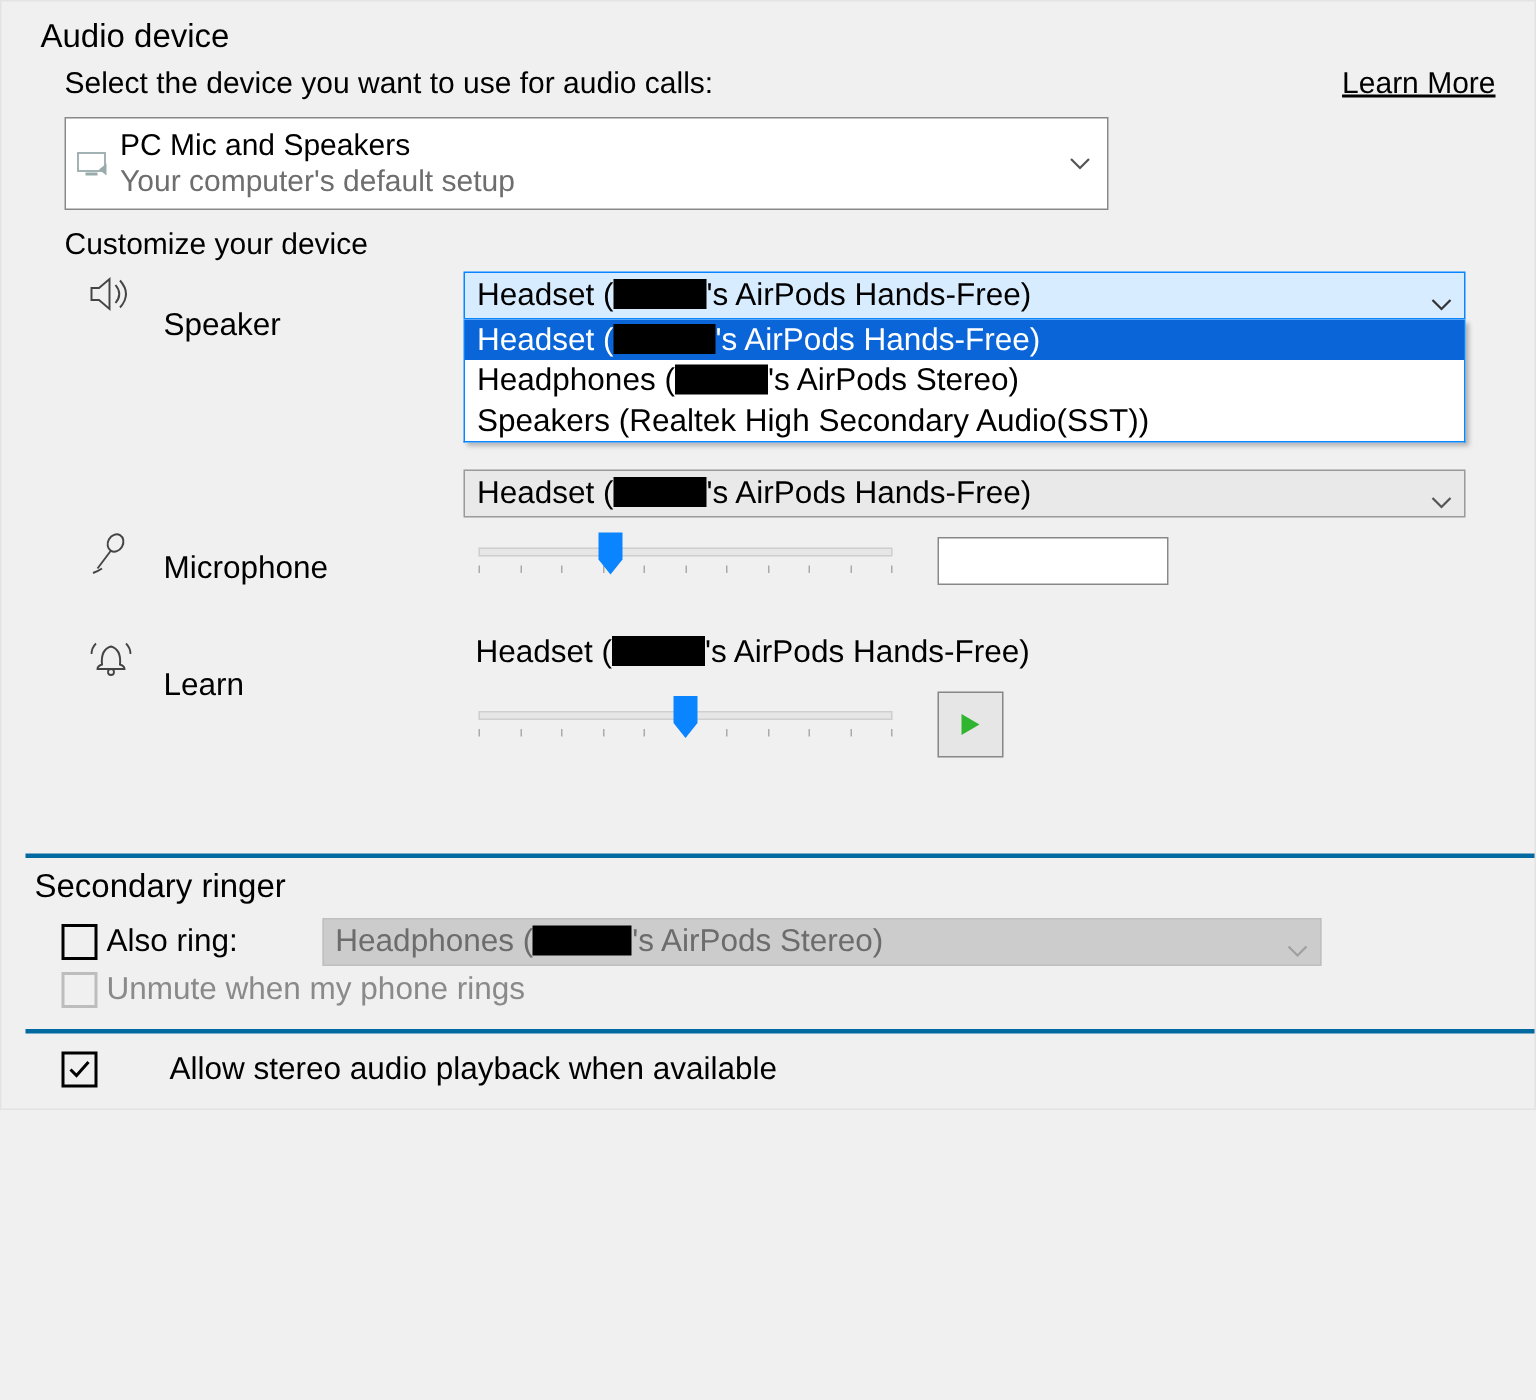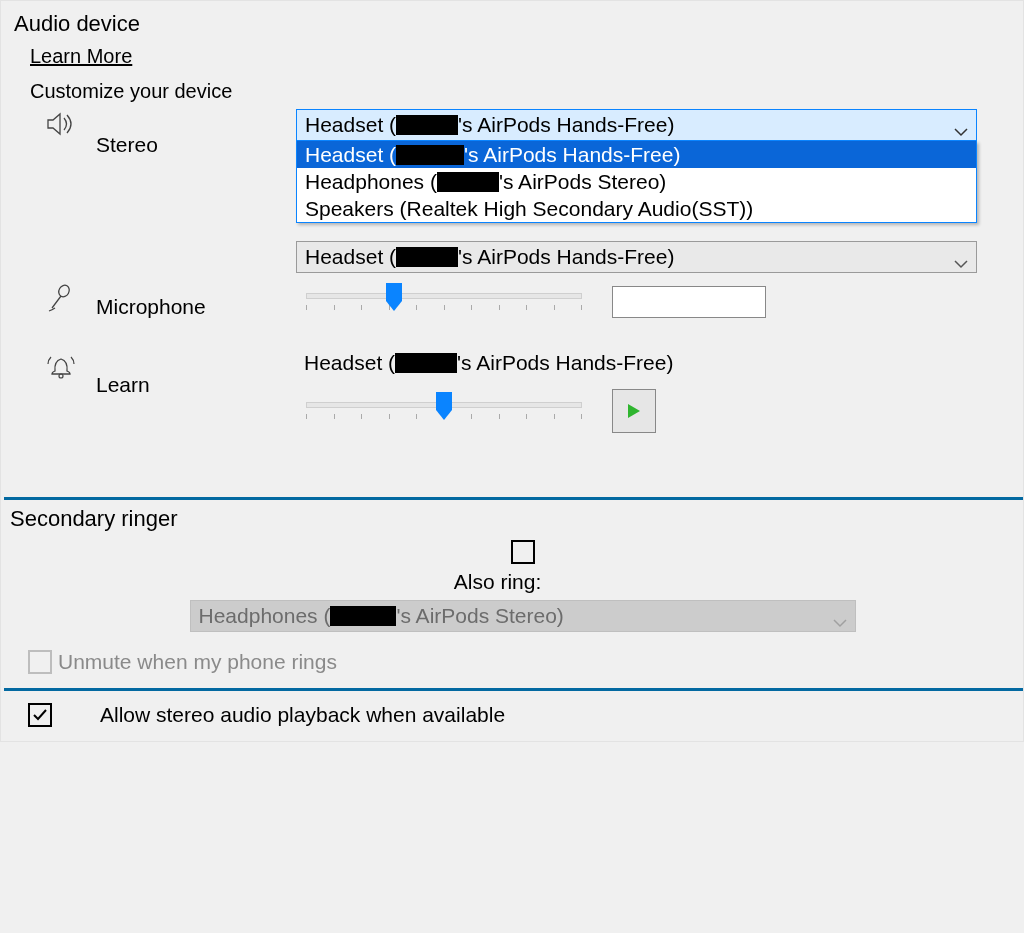--- a/index.html
+++ b/index.html
@@ -1,16 +1,16 @@
 <!DOCTYPE html>
 <html><head>
 <meta charset="utf-8">
 <style>
   html,body{margin:0;padding:0;width:1024px;height:933px;background:#f0f0f0;font-family:"Segoe UI",Arial,sans-serif;font-size:20px;color:#000;}
-  .panel{border:1px solid #e3e3e3;background:#f0f0f0;padding:4px 0 0 3px;margin:0 0 0 0;}
+  .panel{border:1px solid #e3e3e3;background:#f0f0f0;padding:4px 0 0 16px;margin:0 0 0 0;}
   .section{border-top:3px solid #0369a1;padding:6px 6px 14px 6px;}
   .section:first-child{border-top:none;}
   .sect-title{font-size:22px;margin:0 0 8px 4px;}
   .sub{margin-left:16px;}
 
   
   .row-top{display:flex;align-items:center;justify-content:space-between;margin:4px 20px 10px 4px;}
   .link{color:#000000;text-decoration:underline;cursor:pointer;}
   .bigselect{margin:0 0 10px 4px;width:694px;height:60px;border:1px solid #888;background:#fff;display:flex;align-items:center;position:relative;}
   .bigselect .ic{width:36px;display:flex;align-items:center;justify-content:center;}
@@ -58,34 +58,53 @@
 </style>
 </head>
 <body>
 
 <div class="panel">
 
   <div class="section">
     <div class="sect-title">Audio device</div>
     <div class="sub">
       <div class="row-top">
+        <div>Select the device you want to use for audio calls:</div>
         <a class="link">Learn More</a>
+      </div>
+      <div class="bigselect">
+        <div class="ic">
+          <svg width="22" height="20" viewBox="0 0 22 20">
+            <rect x="1" y="3" width="18" height="12" fill="none" stroke="#9aa" stroke-width="1.2"></rect>
+            <rect x="6" y="16" width="8" height="2" fill="#9aa"></rect>
+            <path d="M15 14 l5 4 v-8 z" fill="#9aa"></path>
+          </svg>
+        </div>
+        <div class="txt">
+          <div class="l1">PC Mic and Speakers</div>
+          <div class="l2">Your computer's default setup</div>
+        </div>
+        <div class="chev">
+          <svg width="14" height="10">
+              <path d="M1 1 L7 7 L13 1" fill="none" stroke="#555" stroke-width="1.5"></path>
+            </svg>
+        </div>
       </div>
 
       <div class="customize">Customize your device</div>
 
       <div class="devrow">
         <div class="ic">
           <svg width="30" height="26" viewBox="0 0 30 26">
             <path d="M2 9 h5 l7 -6 v20 l-7 -6 h-5 z" fill="none" stroke="#444" stroke-width="1.3"></path>
             <path d="M18 7 q5 6 0 12" fill="none" stroke="#444" stroke-width="1.3"></path>
             <path d="M21 4 q8 9 0 18" fill="none" stroke="#444" stroke-width="1.3"></path>
           </svg>
         </div>
-        <div class="lab">Stereo</div>
+        <div class="lab">Speaker</div>
         <div class="ctl">
           <div class="combo open">
             <span>
               <span>Headset (</span><span class="redact" style="width:62px"></span><span>'s AirPods Hands-Free)</span>
             </span>
             <span class="chev">
               <svg width="14" height="10">
                   <path d="M1 1 L7 7 L13 1" fill="none" stroke="#333" stroke-width="1.5"></path>
                 </svg>
             </span>
@@ -194,35 +213,35 @@
             </div>
           </div>
           <div style="height:50px"></div>
         </div>
       </div>
     </div>
   </div>
 
   <div class="section">
     <div class="sect-title" style="margin-left:0">Secondary ringer</div>
-    <div class="chkrow" style="margin-left:18px;flex-direction:column;">
+    <div class="chkrow" style="margin-left:18px;">
       <div class="chkbox"></div>
       <div style="margin-right:50px;">Also ring:</div>
       <div class="seccombo">
         <span>
           <span>Headphones (</span><span class="redact" style="width:66px"></span><span>'s AirPods Stereo)</span>
         </span>
         <span class="chev">
           <svg width="14" height="10">
               <path d="M1 1 L7 7 L13 1" fill="none" stroke="#a0a0a0" stroke-width="1.5"></path>
             </svg>
         </span>
       </div>
     </div>
-    <div class="chkrow" style="margin-left:18px;margin-top:18px;">
+    <div class="chkrow" style="margin-left:18px;margin-top:4px;">
       <div class="chkbox disabled"></div>
       <div class="dis-text">Unmute when my phone rings</div>
     </div>
   </div>
 
   <div class="section">
     <div class="chkrow" style="margin-left:18px;gap:48px;">
       <div class="chkbox">
         <svg width="16" height="16">
             <path d="M2 8 L6 12 L14 3" fill="none" stroke="#000" stroke-width="2"></path>

